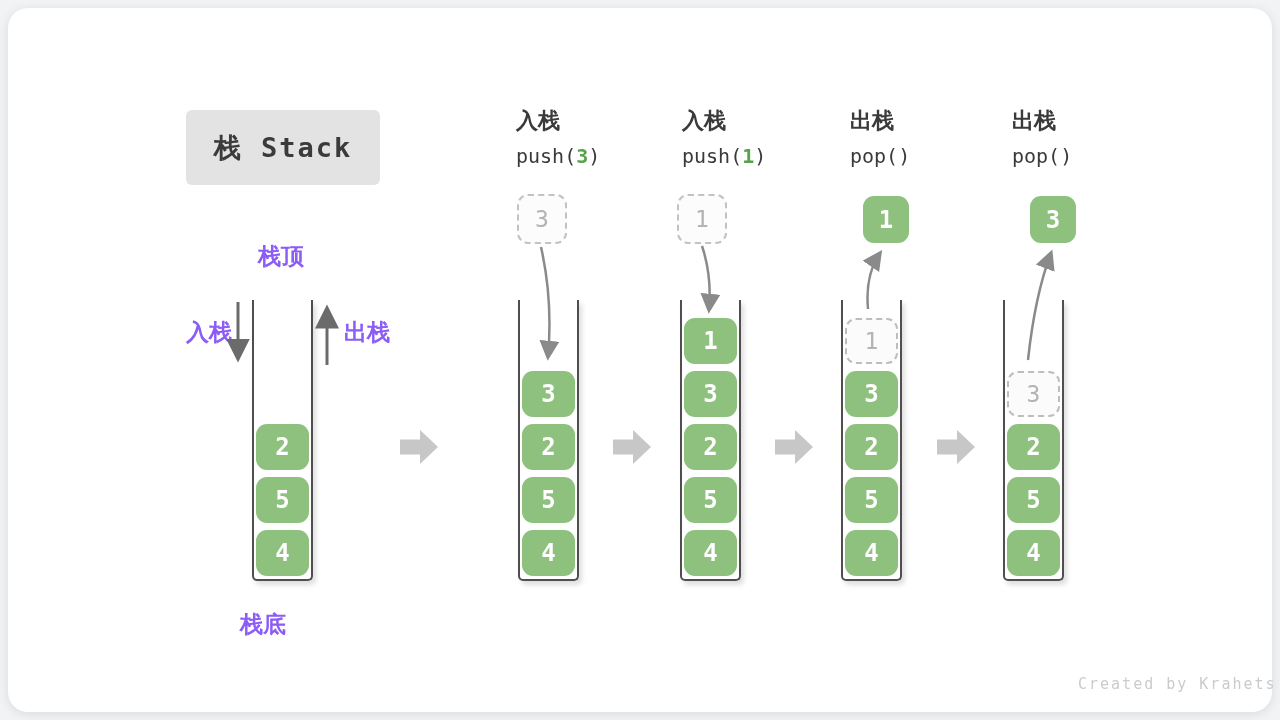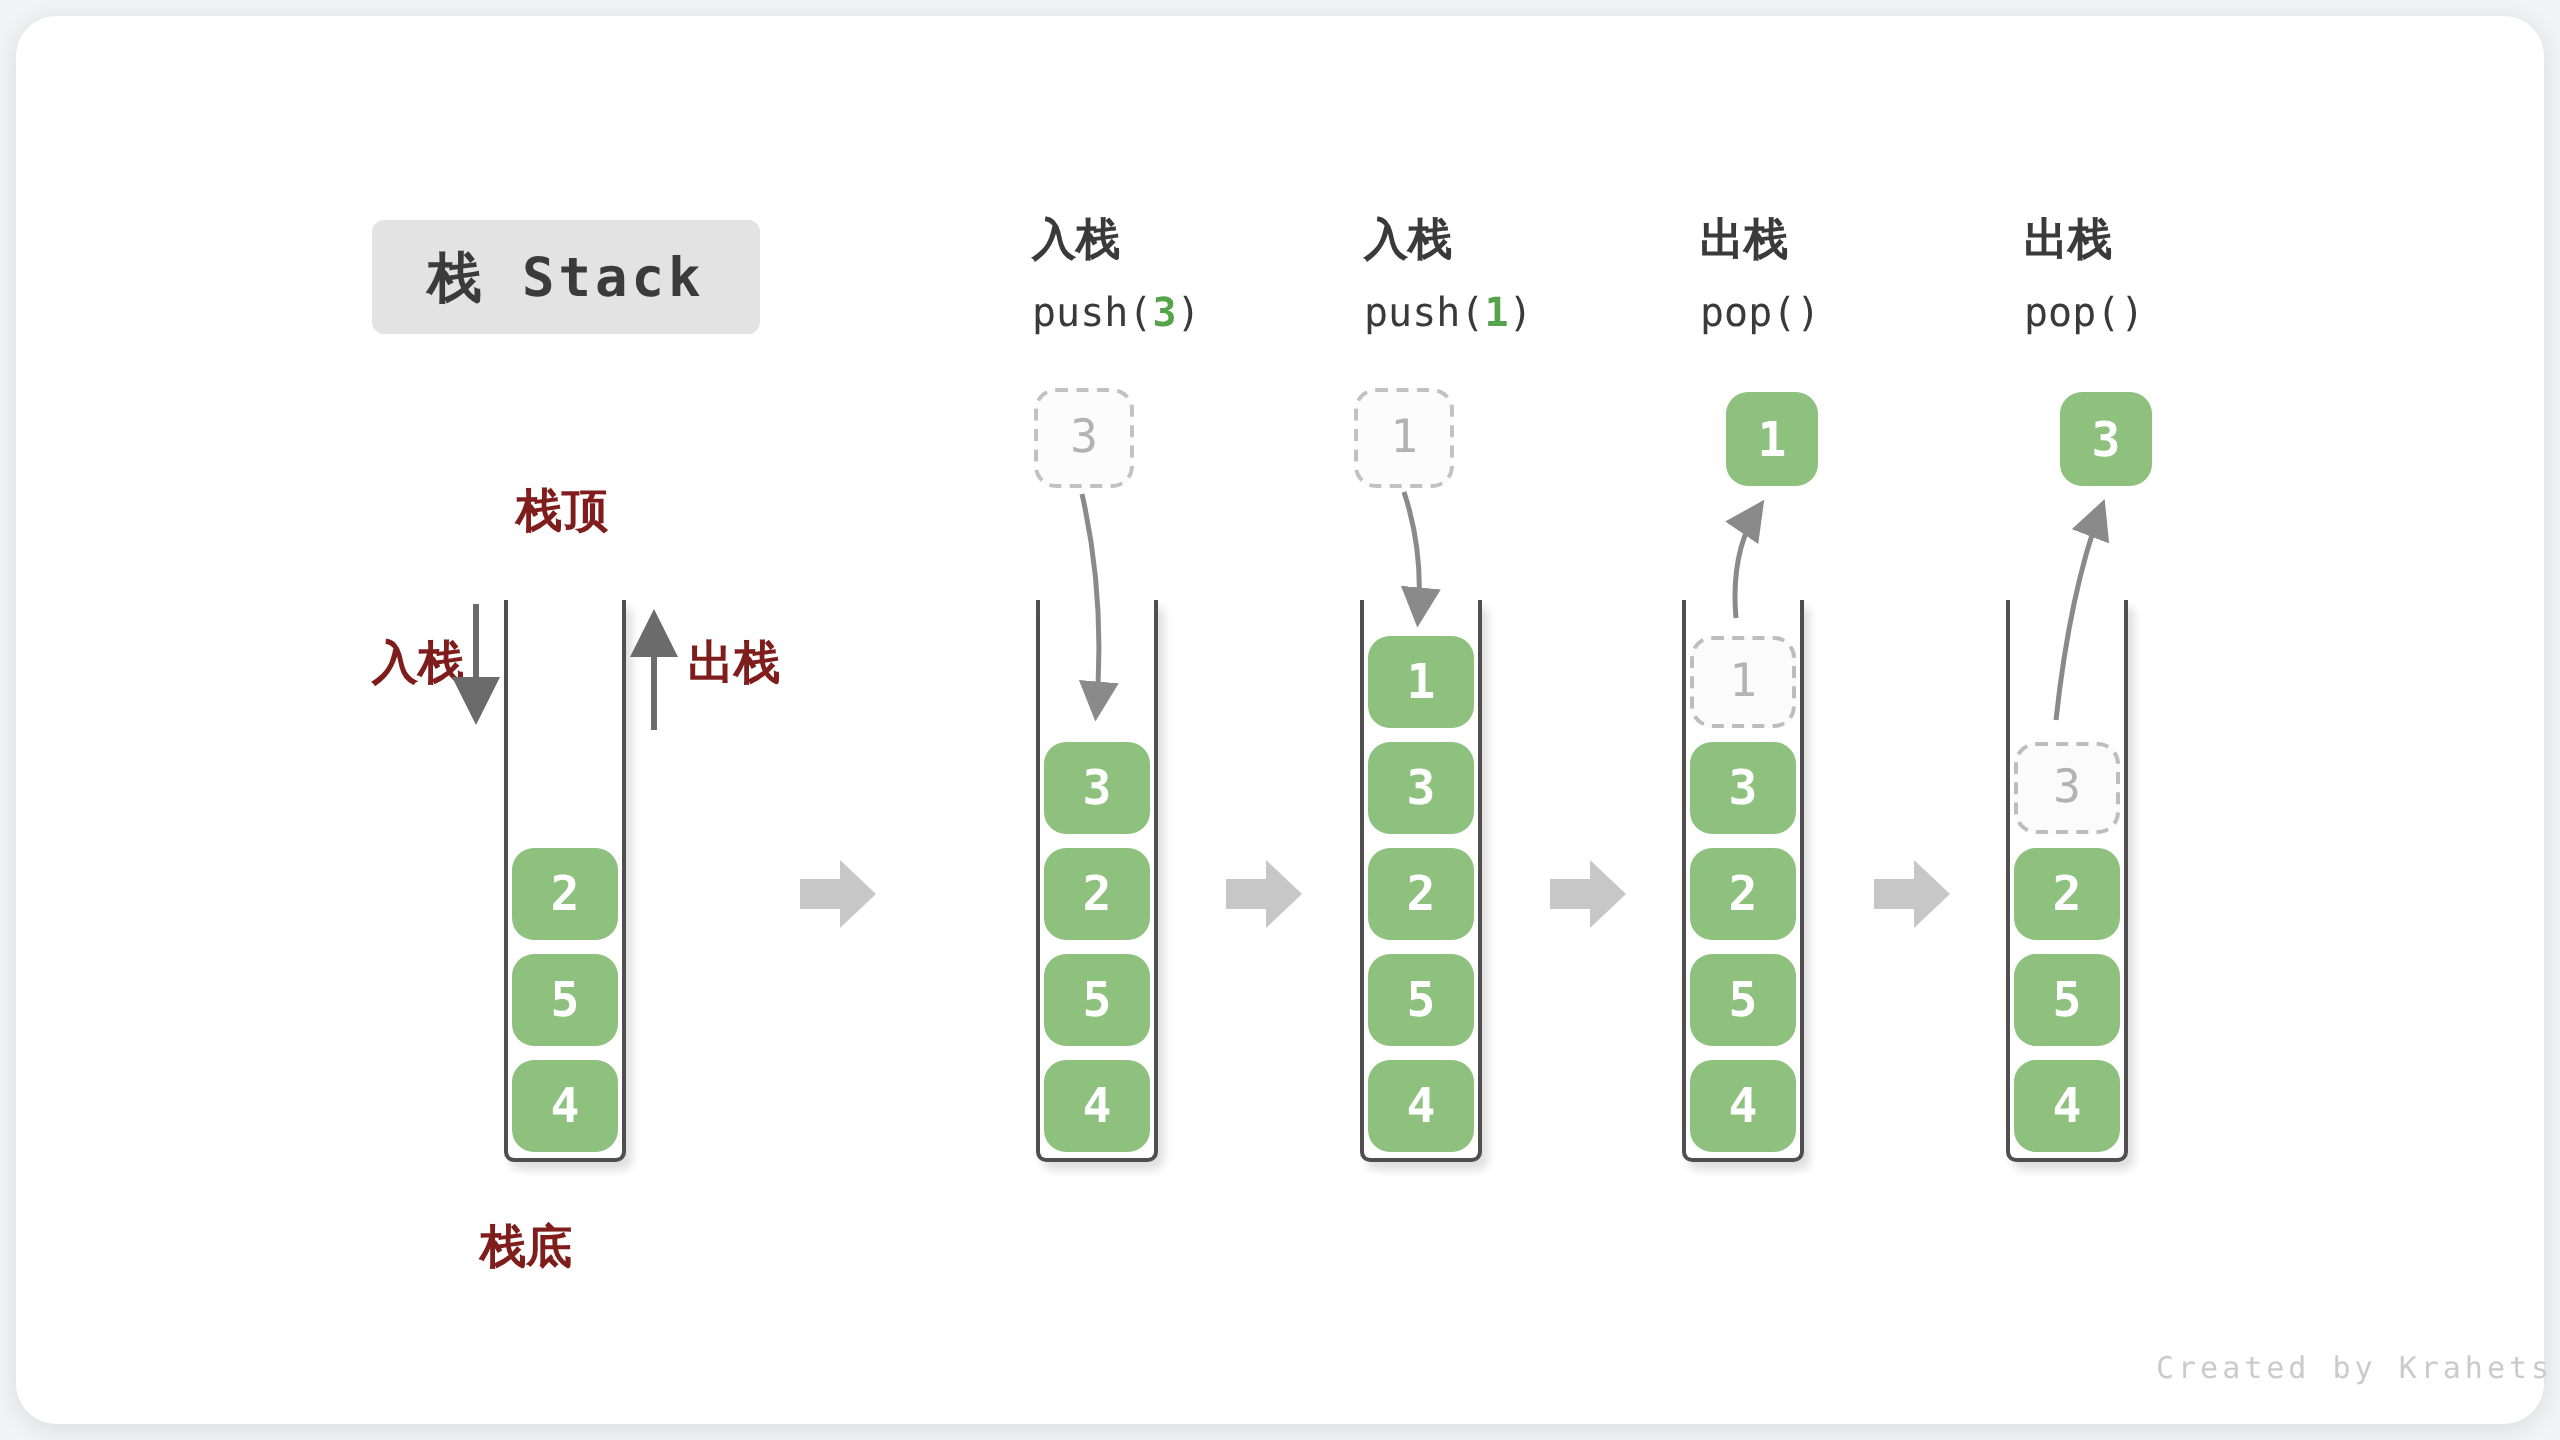--- a/index.html
+++ b/index.html
@@ -8,38 +8,38 @@
     background:#f2f3f4;
     font-family:"DejaVu Sans","Liberation Sans",sans-serif;
   }
   .canvas { position:relative; width:1280px; height:720px; }
   .card {
     position:absolute; left:8px; top:8px; right:8px; bottom:8px;
     background:#ffffff; border-radius:20px;
     box-shadow:0 2px 12px rgba(0,0,0,.10);
   }
   .title-box {
-    position:absolute; left:186px; top:110px; width:194px; height:57px;
+    position:absolute; left:186px; top:110px; width:194px; height:75px;
     background:#e3e3e3; border-radius:6px;
     display:flex; align-items:center; justify-content:center;
     font-family:"DejaVu Sans Mono","DejaVu Sans",monospace;
     font-weight:bold; font-size:27px; color:#3b3b3b; letter-spacing:2px;
   }
   .step-header { position:absolute; top:110px; }
   .step-cn {
     font-size:22px; font-weight:600; color:#3a3a3a; line-height:1;
     margin-bottom:14px;
   }
   .step-code {
     font-family:"DejaVu Sans Mono","Liberation Mono",monospace;
     font-size:20px; color:#3a3a3a; line-height:1;
   }
   .step-code .arg { color:#55a34a; font-weight:bold; }
   .axis-label {
-    position:absolute; font-size:23px; font-weight:bold; color:#7f1d1d; line-height:1;
+    position:absolute; font-size:23px; font-weight:bold; color:#8b5cf6; line-height:1;
   }
   .stack { position:absolute; top:0; width:61px; height:720px; }
   .well {
     position:absolute; left:0; top:300px; width:61px; height:281px;
     border:2px solid #4f4f4f; border-top:none;
     border-radius:0 0 5px 5px; box-sizing:border-box;
     box-shadow:3px 4px 5px rgba(0,0,0,.13);
   }
   .cell {
     position:absolute; left:4px; width:53px; height:46px;

